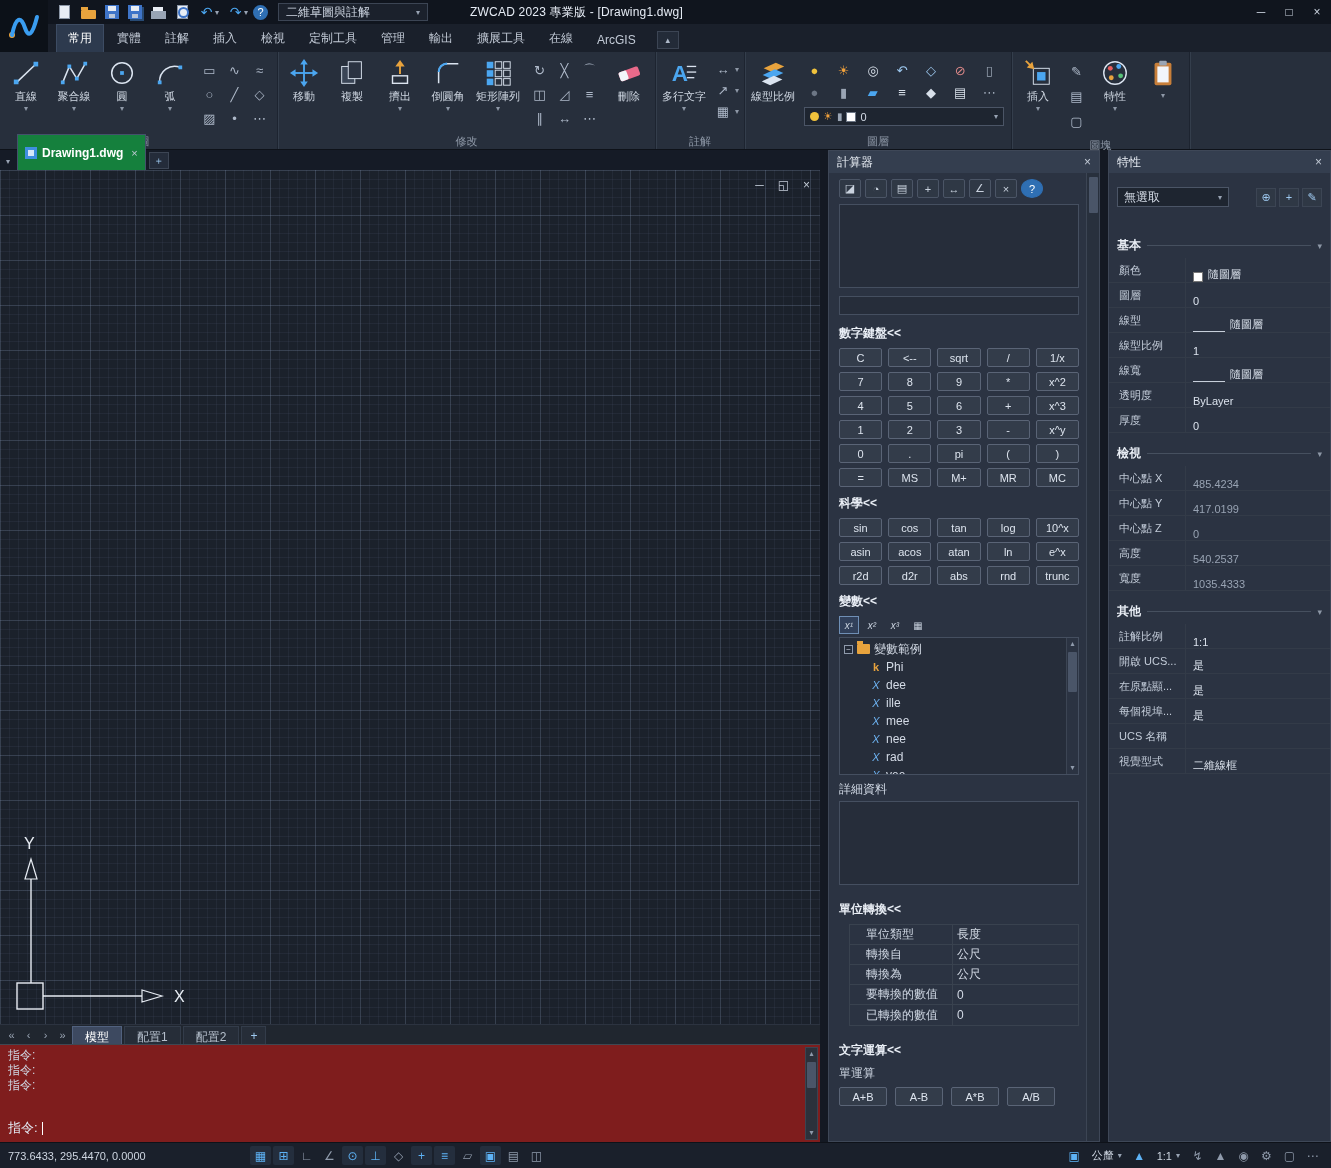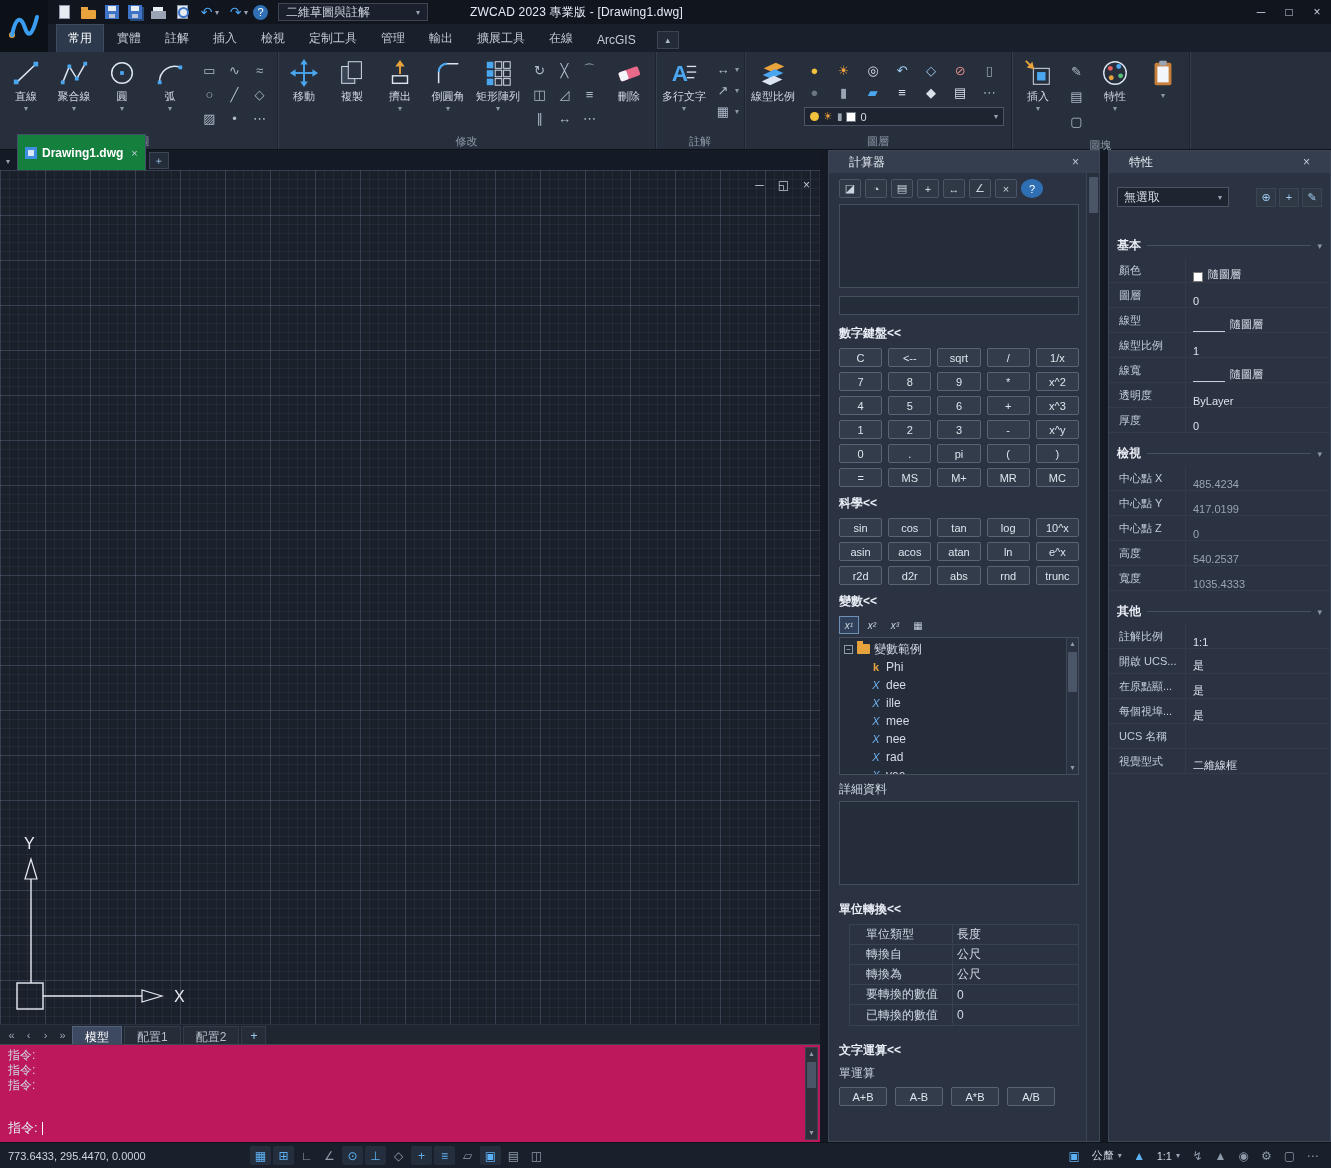--- a/index.html
+++ b/index.html
@@ -92,35 +92,35 @@
 .mdictrl{position:absolute;top:8px;right:10px;display:flex;gap:14px;color:#c2cad6;font-size:12px}
 .mdictrl span{cursor:default}
 .ucs{position:absolute;left:4px;bottom:6px}
 
 .layouttabs{height:20px;background:#20262f;display:flex;align-items:center;gap:2px;padding-left:4px;flex:0 0 auto;border-top:1px solid #2c3340}
 .lnav{width:15px;text-align:center;color:#9aa5b4;font-size:11px}
 .ltab{padding:2px 12px;color:#b6c0cd;font-size:12px;background:#262d38;border:1px solid #333c4a;border-bottom:none;height:18px}
 .ltab.active{background:#3d4960;color:#fff;border-color:#51617e}
 .ltab.add{padding:2px 8px;color:#9ec9f0}
 
-.cmd{height:98px;background:#be185d;border-top:1px solid #3f4752;position:relative;display:flex;flex-direction:column;padding:3px 18px 3px 8px;flex:0 0 auto}
+.cmd{height:98px;background:#7f1d1d;border-top:1px solid #3f4752;position:relative;display:flex;flex-direction:column;padding:3px 18px 3px 8px;flex:0 0 auto}
 .cline{color:#cdd5e0;line-height:15px;font-size:12px}
 .cprompt{margin-top:auto;display:flex;align-items:center;color:#e2e8f1;font-size:13px;padding-bottom:2px}
 .caret{width:1px;height:13px;background:#fff;margin-left:4px;animation:blink 1.1s steps(1) infinite}
 @keyframes blink{50%{opacity:0}}
 .cscroll{position:absolute;top:2px;right:2px;bottom:2px;width:13px;background:#2c313b;border:1px solid #3c4350;display:flex;flex-direction:column;align-items:center}
 .csa{color:#8f9aab;font-size:8px;line-height:12px}
 .csthumb{width:9px;flex:0 0 26px;background:#4a5568;margin-top:2px;border-radius:1px}
 .csfill{flex:1}
 
 
 .panel{background:var(--bg4);border:1px solid #3e4757;display:flex;flex-direction:column;min-height:0}
 .calc{width:272px;flex:0 0 auto}
 .props{width:223px;flex:0 0 auto}
-.ptitle{height:22px;background:#343e4f;display:flex;align-items:center;padding:0 20px;color:#e8edf4;flex:0 0 auto}
+.ptitle{height:22px;background:#343e4f;display:flex;align-items:center;padding:0 8px;color:#e8edf4;flex:0 0 auto}
 .ptitle .x{margin-left:auto;color:#c2cad6;font-size:12px}
 .pbody{flex:1;overflow:hidden;position:relative;padding:6px 20px 6px 10px}
 
 .ctoolbar{display:flex;gap:4px;margin-bottom:6px}
 .ctool{width:22px;height:19px;border:1px solid var(--line2);background:#2f3845;color:#c9d2de;font-size:11px;display:flex;align-items:center;justify-content:center;border-radius:2px}
 .ctool.help{background:#2f6fb3;color:#fff;border-radius:50%;border-color:#2f6fb3}
 .cdisplay{height:84px;background:var(--well);border:1px solid #454f60;margin-bottom:8px}
 .cinput{height:19px;background:var(--well);border:1px solid #454f60;margin-bottom:10px;color:var(--txt);padding:0 4px;font-size:12px}
 .seclabel{font-weight:bold;color:#eaeff6;font-size:12px;margin:8px 0 6px}
 .keys{display:grid;grid-template-columns:repeat(5,1fr);gap:5px 6px}

